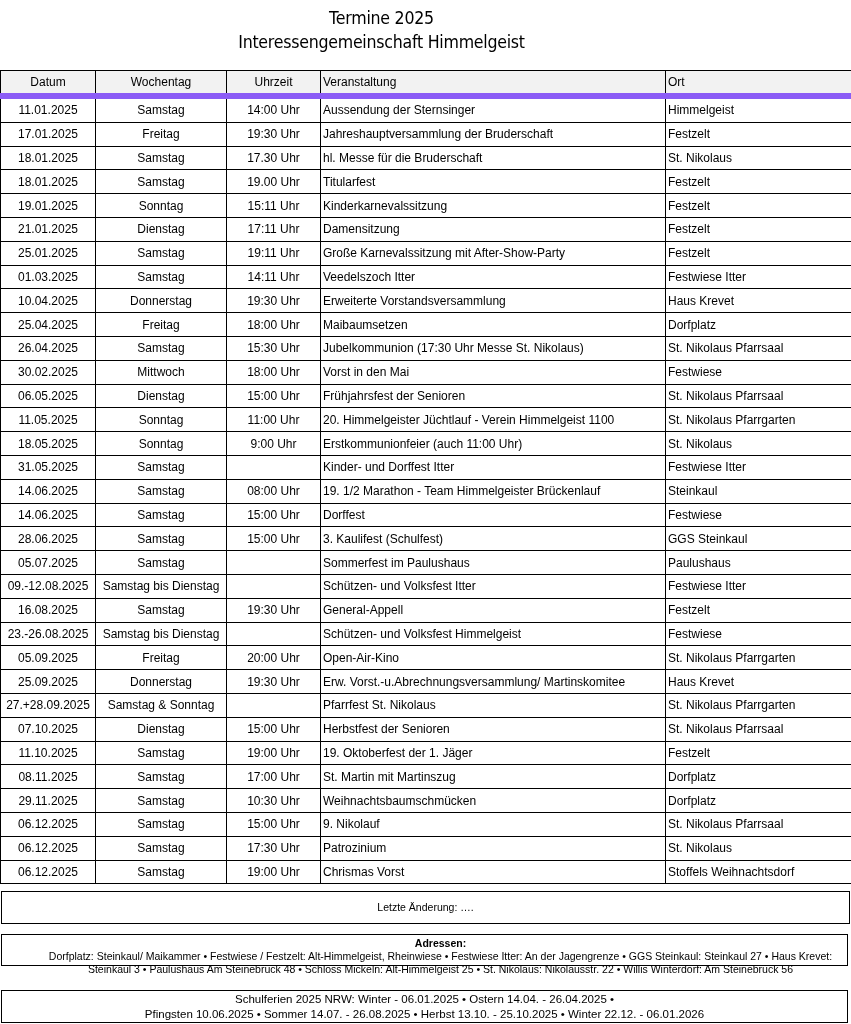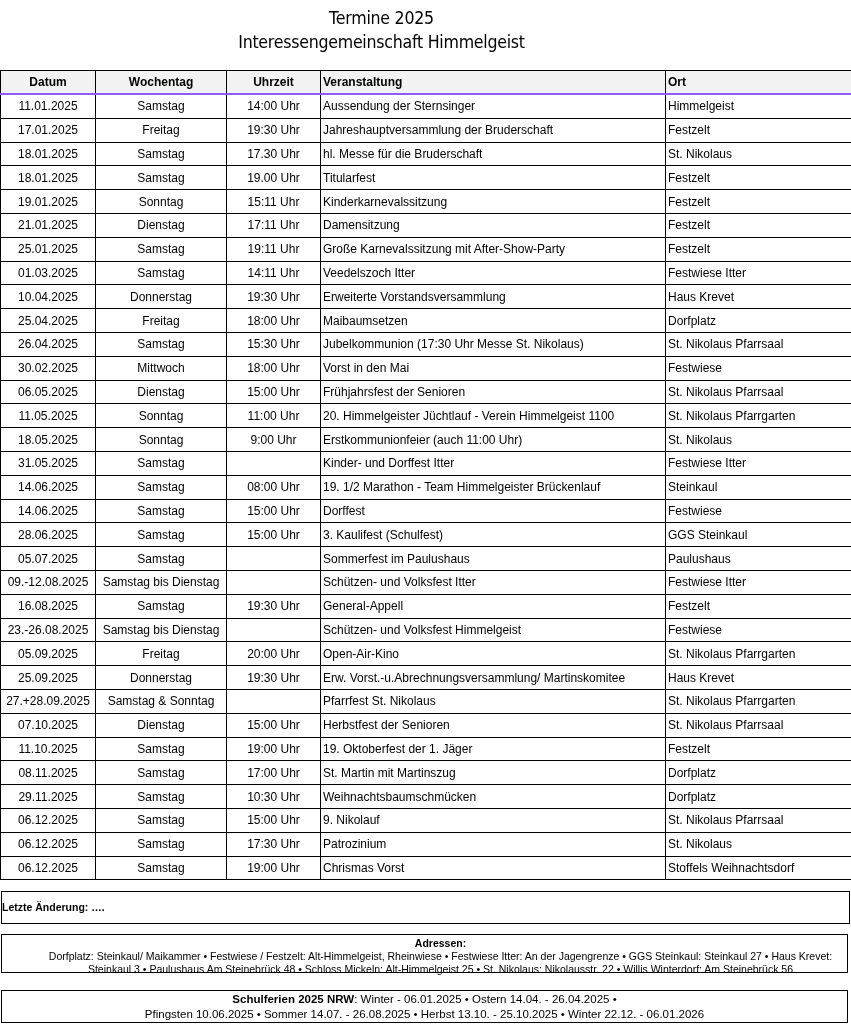--- a/index.html
+++ b/index.html
@@ -6,30 +6,30 @@
   body { width: 851px; height: 1024px; position: relative; overflow: hidden; font-family: "Liberation Sans", sans-serif; color: #000; }
   .title-block { position: absolute; top: 6px; left: 0; width: 763px; text-align: center; font-family: "DejaVu Sans", sans-serif; font-size: 18px; line-height: 24px; letter-spacing: -0.3px; }
   .title-block div { transform: scaleX(0.88); }
   table.events { position: absolute; top: 70px; left: 0; width: 851px; border-collapse: collapse; table-layout: fixed; font-size: 12px; }
   table.events col.c1 { width: 95px; }
   table.events col.c2 { width: 131px; }
   table.events col.c3 { width: 94px; }
   table.events col.c4 { width: 345px; }
   table.events col.c5 { width: 186px; }
   table.events th, table.events td { border: 1px solid #000; height: 22.8px; padding: 0 2px; white-space: nowrap; overflow: hidden; }
-  table.events th { background: #f2f2f2; font-weight: bold; height: 22px; border-bottom: 2px solid #8b5cf6; margin-top: 36px; }
+  table.events th { background: #f2f2f2; font-weight: normal; height: 22px; border-bottom: 6px solid #8b5cf6; margin-top: 36px; }
   table.events tr.body-row td { border-top: 1.5px solid #666; }
   .center { text-align: center; }
   .left { text-align: left; }
   .box { position: absolute; left: 1px; width: 847px; border: 1px solid #000; text-align: center; font-size: 10.5px; line-height: 13px; }
-  .box.changed { top: 891px; height: 31px; font-weight: bold; display: flex; align-items: center; }
-  .box.addresses { top: 934px; height: 39px; padding-top: 2px; box-sizing: border-box; padding-left: 32px; }
+  .box.changed { top: 891px; height: 31px; font-weight: normal; display: flex; align-items: center; justify-content: center; }
+  .box.addresses { top: 934px; height: 32px; padding-top: 2px; box-sizing: border-box; padding-left: 32px; }
   .box.addresses .head { font-weight: bold; }
   .box.holidays { top: 990px; height: 33px; font-size: 11.5px; line-height: 15px; padding-top: 1px; box-sizing: border-box; }
-  .box.holidays .bold { font-weight: bold; }
+  .box.holidays .bold { font-weight: normal; }
 </style>
 </head>
 <body>
 
 <div class="title-block">
   <div>Termine 2025</div>
   <div>Interessengemeinschaft Himmelgeist</div>
 </div>
 
 <table class="events">

